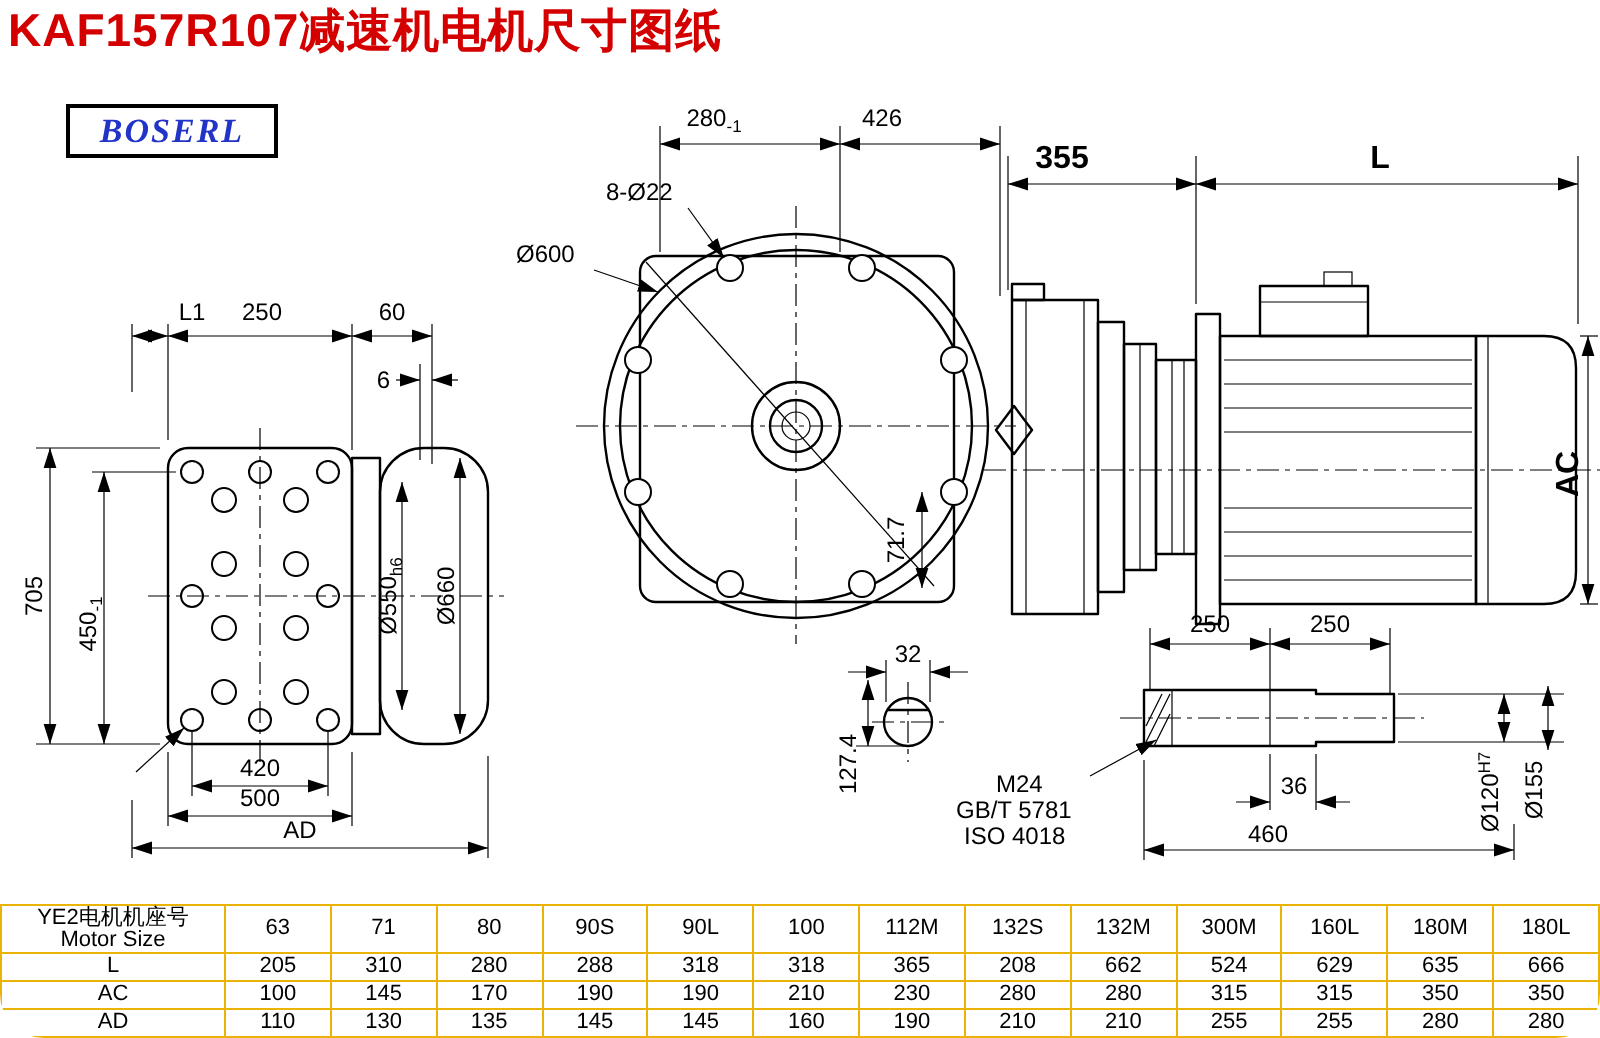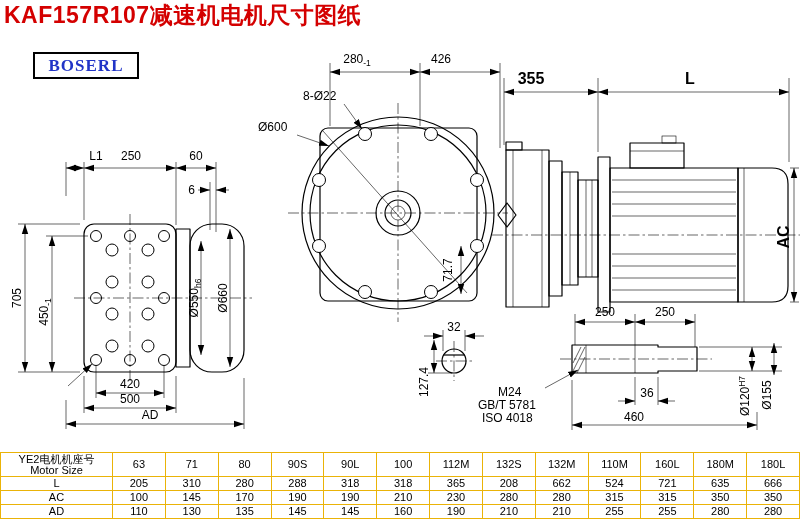--- a/index.html
+++ b/index.html
@@ -1,24 +1,24 @@
 <!DOCTYPE html>
 <html><head>
 <meta charset="utf-8">
 <style>
   * { box-sizing: border-box; }
   html, body { margin: 0; padding: 0; background: #fff; }
   .canvas { position: relative; width: 800px; height: 519px; background: #fff;
-            font-family: "Liberation Sans", sans-serif; overflow: hidden; }
+            font-family: "Liberation Sans", sans-serif; overflow: hidden; border-radius: 22px; }
   .title { position: absolute; left: 4px; top: 0; margin: 0; font-size: 23px;
            font-weight: bold; color: #d40000; letter-spacing: .5px; }
   .logo { position: absolute; left: 33px; top: 52px; width: 106px; height: 27px;
           border: 2px solid #000; display: flex; align-items: center; justify-content: center;
           color: #2134c7; font-family: "Liberation Serif", serif; font-weight: bold;
-          font-size: 17px; letter-spacing: 1px; background: #fff; }
+          font-size: 17px; letter-spacing: 1px; background: #fff; font-style: italic; }
   svg.drawing { position: absolute; left: 0; top: 0; }
   svg.drawing text { font-family: "Liberation Sans", sans-serif; font-size: 12px; fill: #000; }
   svg.drawing text.big { font-size: 16px; font-weight: bold; }
   svg.drawing .small { font-size: 8.5px; }
   .s1 { stroke: #000; stroke-width: 1.2; fill: none; stroke-linejoin: round; }
   .s0 { stroke: #000; stroke-width: .6; fill: none; }
   .cl { stroke: #000; stroke-width: .6; fill: none; stroke-dasharray: 11 3 2.5 3; }
   .dm  { stroke: #000; stroke-width: .6; fill: none; marker-start: url(#arr); marker-end: url(#arr); }
   .dmE { stroke: #000; stroke-width: .6; fill: none; marker-end: url(#arr); }
   .dmS { stroke: #000; stroke-width: .6; fill: none; marker-start: url(#arr); }
@@ -256,38 +256,38 @@
           </td>
           <td>63</td>
           <td>71</td>
           <td>80</td>
           <td>90S</td>
           <td>90L</td>
           <td>100</td>
           <td>112M</td>
           <td>132S</td>
           <td>132M</td>
-          <td>110M</td>
+          <td>300M</td>
           <td>160L</td>
           <td>180M</td>
           <td>180L</td>
         </tr>
         <tr>
           <td class="rowlabel">L</td>
           <td>205</td>
           <td>310</td>
           <td>280</td>
           <td>288</td>
           <td>318</td>
           <td>318</td>
           <td>365</td>
           <td>208</td>
           <td>662</td>
           <td>524</td>
-          <td>721</td>
+          <td>629</td>
           <td>635</td>
           <td>666</td>
         </tr>
         <tr>
           <td class="rowlabel">AC</td>
           <td>100</td>
           <td>145</td>
           <td>170</td>
           <td>190</td>
           <td>190</td>

